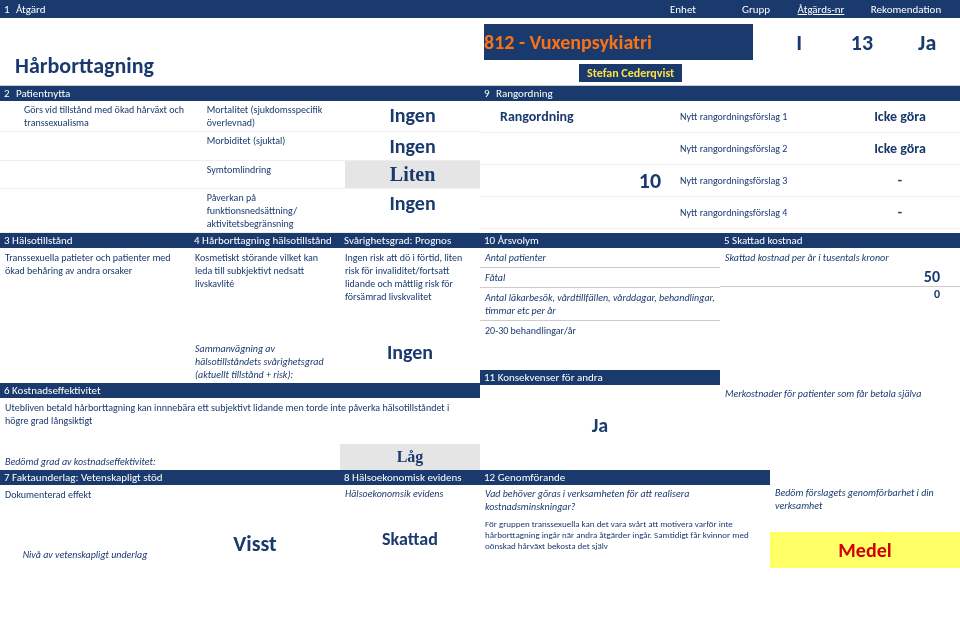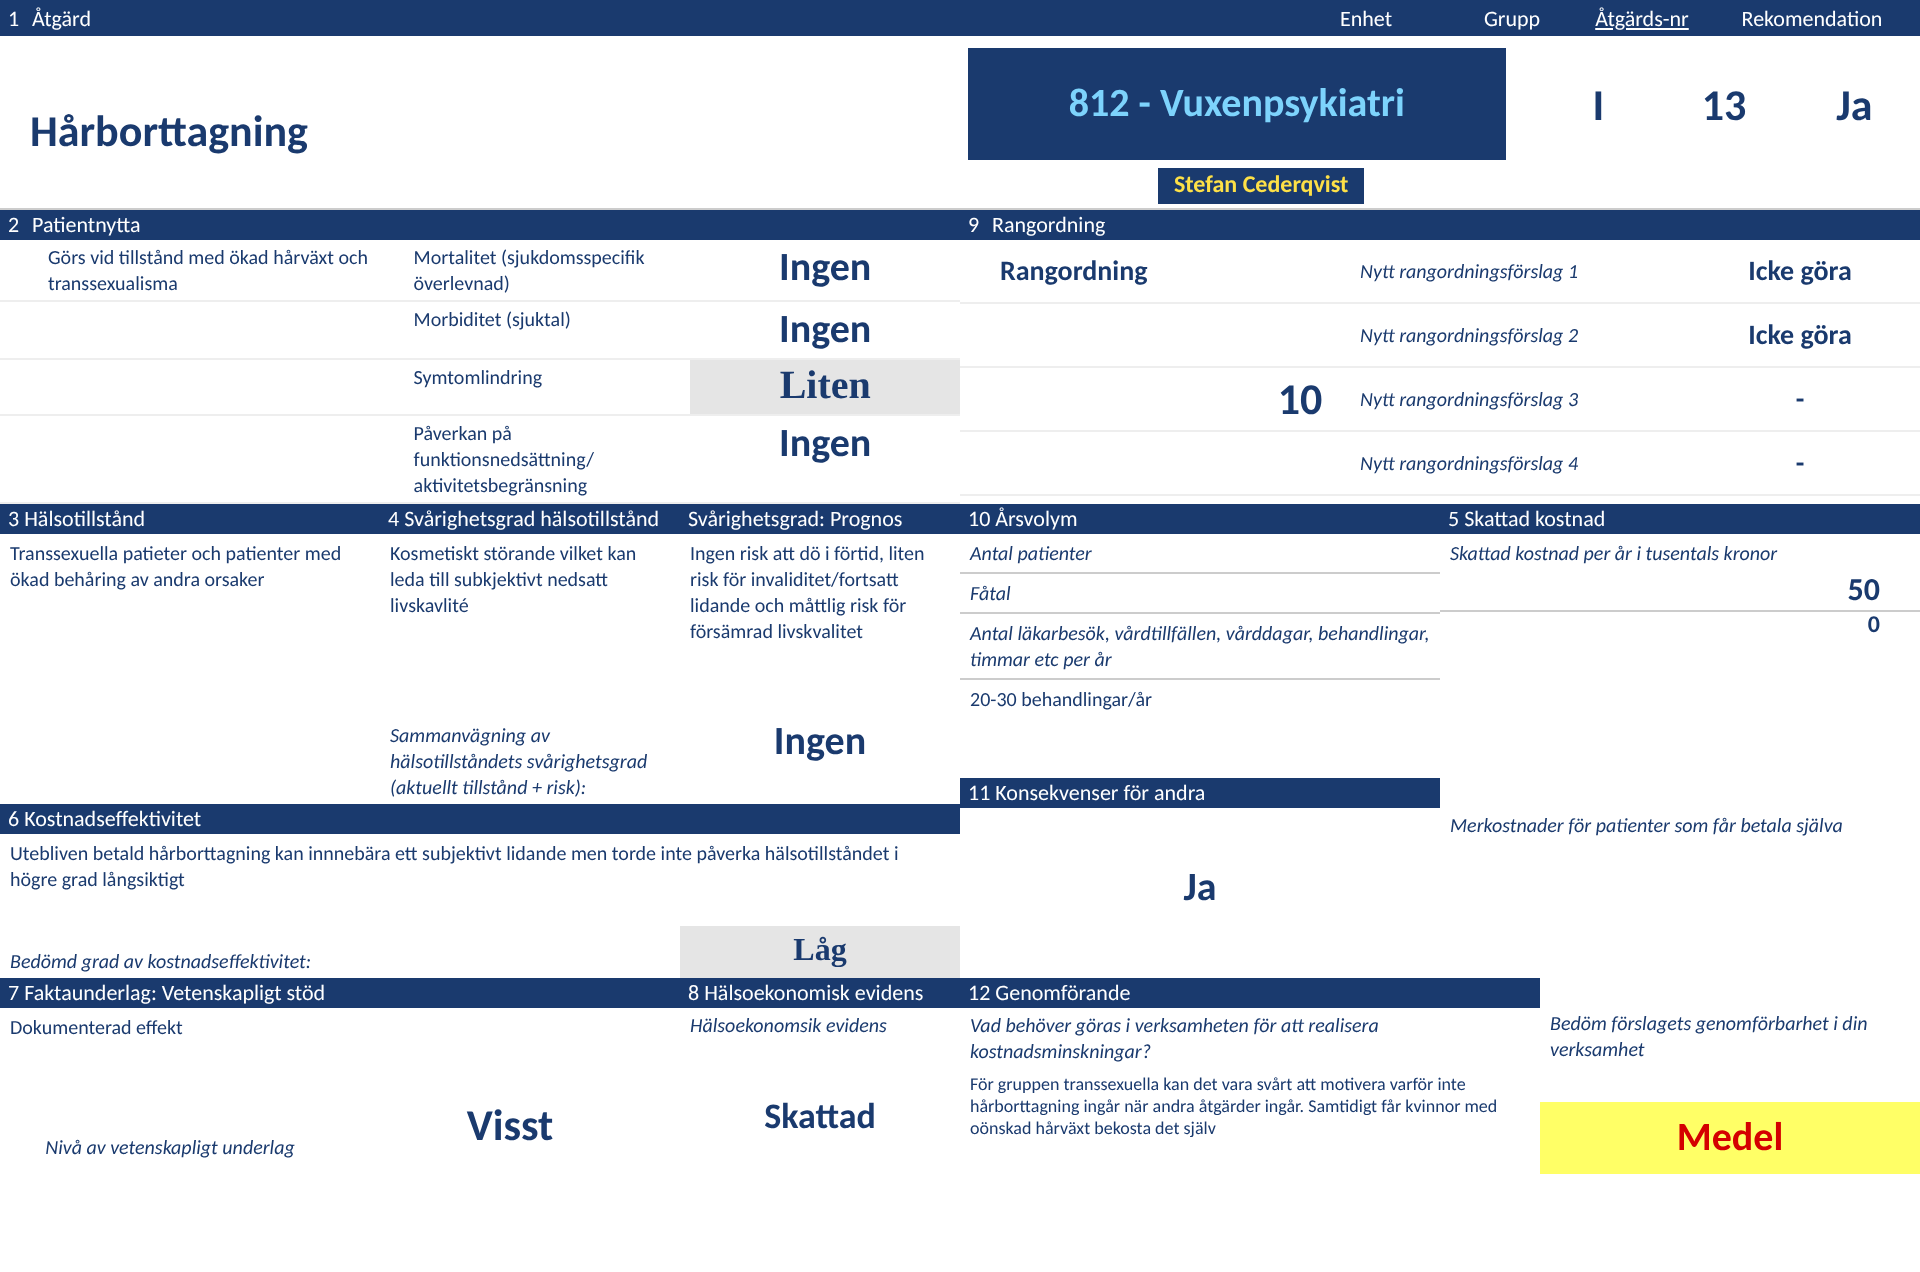--- a/index.html
+++ b/index.html
@@ -40,25 +40,24 @@
     width: 480px;
     padding: 6px 4px 2px 4px;
   }
   .big-title {
     font-size: 22px;
     font-weight: bold;
     color: #1a3a6e;
   }
   .enhet-title {
     background: #1a3a6e;
-    color: #7dd3fc;
+    color: #f97316;
     font-size: 20px;
     font-weight: bold;
-    text-align: center;
-    padding: 16px 0;
+    padding: 6px 0;
     width: 280px;
     display: inline-block;
   }
   .top-right-row1 { display: flex; align-items: center; }
   .igr { width: 55px; text-align: center; font-size: 22px; font-weight: bold; margin-left: 20px; }
   .igr2 { width: 55px; text-align: center; font-size: 22px; font-weight: bold; margin-left: 10px; }
   .rek-val { width: 60px; text-align: center; font-size: 22px; font-weight: bold; margin-left: 10px; }
   .author { background:#1a3a6e; color:#fde047; font-size:12px; font-weight:bold; padding:2px 8px; display:inline-block; margin-top:4px; margin-left:95px;}
 
   .sec-head {
@@ -67,21 +66,21 @@
   .sec-num { width:12px; }
   .center-big {
     font-size: 20px; font-weight:bold; text-align:center;
   }
   .green { background:#e5e5e5;font-family:Liberation Serif, serif; }
   .main-grid { display:flex; }
   .left-half { width:480px; }
   .right-half { width:480px; }
   .rang-row { display:flex; align-items:center; height:32px; border-bottom:1px solid #eee;}
   .rang-label { width:140px; font-size:14px; font-weight:bold; padding-left:20px;}
-  .rang-labelcol { width:170px; font-style:italic; font-size:10px; }
+  .rang-labelcol { width:170px; font-size:10px; }
   .rang-val { width:100px; text-align:center; font-size:14px; font-weight:bold; }
   .rang-num { width:60px; text-align:center; font-size:22px; font-weight:bold;}
 
   .patient-row { display:flex; border-bottom:1px solid #eee;padding-left:18px; }
   .pcol1 { width:190px; padding:2px 6px; }
   .pcol2 { width:150px; padding:2px 6px; }
   .pcol3 { width:140px; padding:2px 6px; text-align:center; }
 
   .section3 { display:flex; }
   .s3c1 { width:190px; }
@@ -191,21 +190,21 @@
     </div>
   </div>
 </div>
 
 <div class="section3">
   <div class="s3c1">
     <div class="head-blue"><span>3</span>&nbsp;<span>Hälsotillstånd</span></div>
     <div class="cell">Transsexuella patieter och patienter med ökad behåring av andra orsaker</div>
   </div>
   <div class="s3c2">
-    <div class="head-blue"><span>4</span>&nbsp;<span>Svårighetsgrad hälsotillstånd</span></div>
+    <div class="head-blue"><span>4</span>&nbsp;<span>Hårborttagning hälsotillstånd</span></div>
     <div class="cell">Kosmetiskt störande vilket kan leda till subkjektivt nedsatt livskavlité</div>
   </div>
   <div class="s3c3">
     <div class="head-blue">Svårighetsgrad: Prognos</div>
     <div class="cell">Ingen risk att dö i förtid, liten risk för invaliditet/fortsatt lidande och måttlig risk för försämrad livskvalitet</div>
   </div>
   <div class="s3c4">
     <div class="head-blue"><span>10</span>&nbsp;<span>Årsvolym</span></div>
     <div class="cell cell-it thinline">Antal patienter</div>
     <div class="cell cell-it thinline">Fåtal</div>

